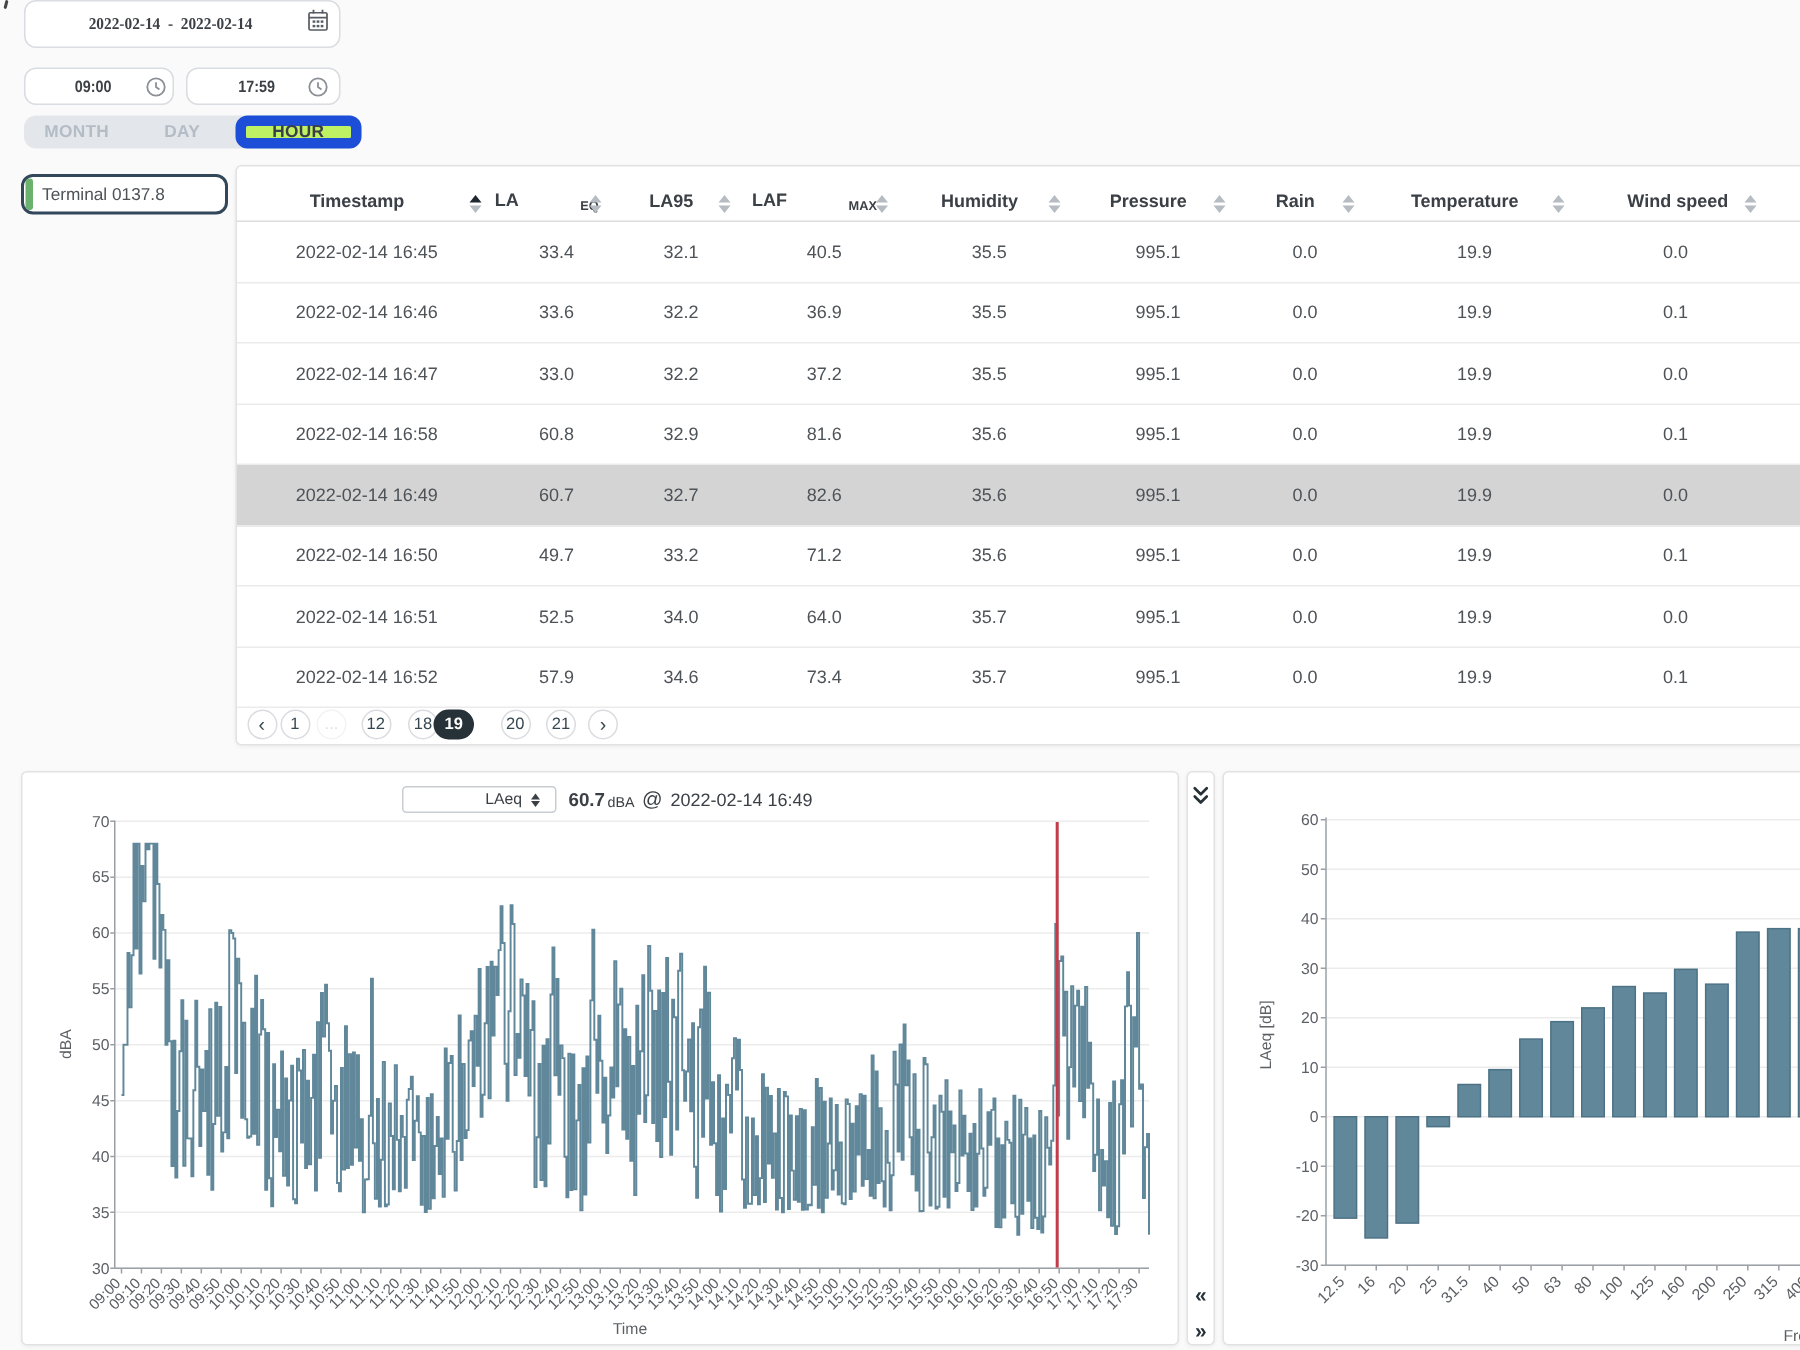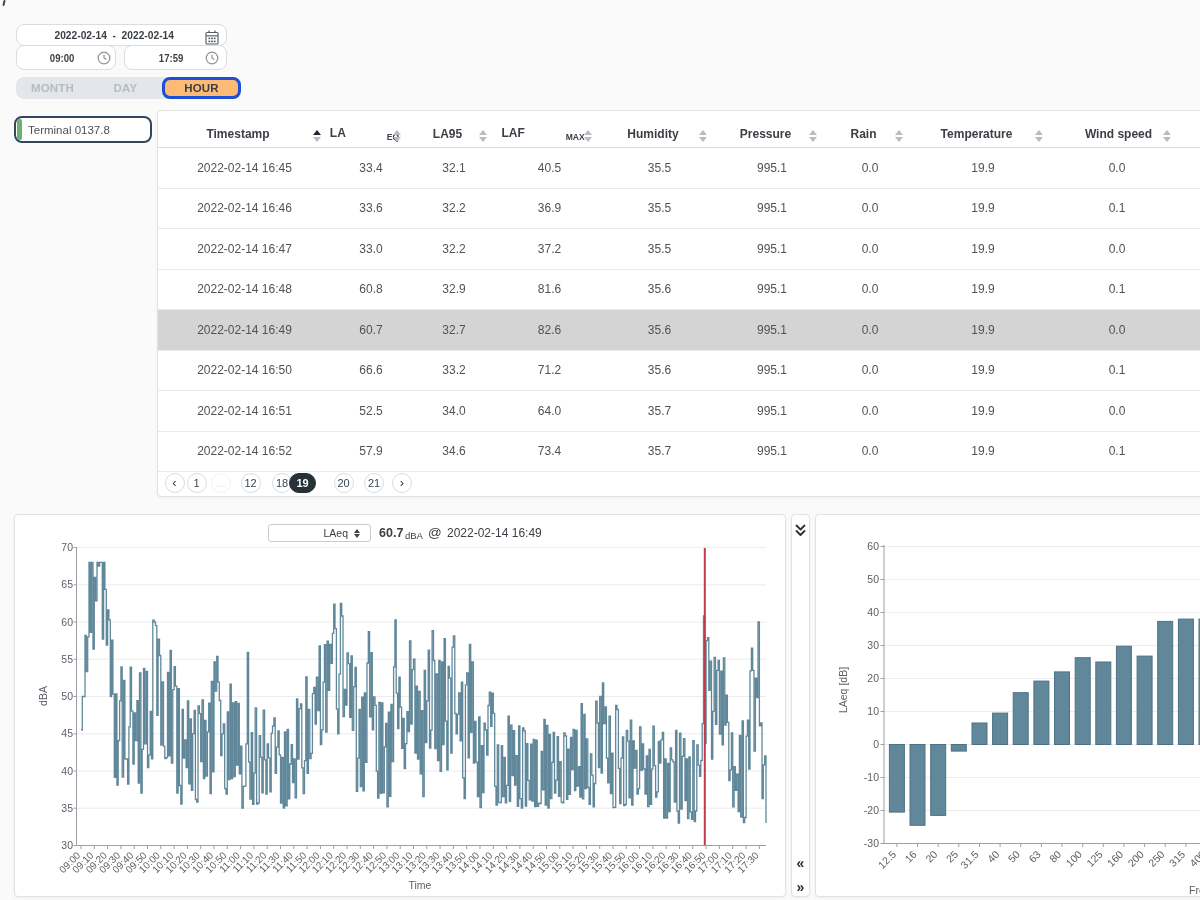--- a/index.html
+++ b/index.html
@@ -12,21 +12,21 @@
   .stray { position:absolute; left:3px; top:0; width:2px; height:6px; background:#444;
     transform:rotate(14deg); border-radius:1px; }
   
   .wbox { position:absolute; background:#fff; border:1px solid #d9dce0; border-radius:8px;
     display:flex; align-items:center; justify-content:center; font-weight:bold;
     font-size:11px; color:#3b4046; }
   .toggle { position:absolute; left:16px; top:77px; width:225px; height:22px;
     background:#e3e6ea; border-radius:8px; display:flex; }
   .tseg { flex:1; display:flex; align-items:center; justify-content:center;
     font-size:11.5px; font-weight:bold; color:#b4bcc6; letter-spacing:0.2px; }
-  .tseg.active { background:#fdba74; border:3px solid #1d4ed8; border-radius:8px; color:#3b4046; }
+  .tseg.active { background:#bef264; border:7px solid #1d4ed8; border-radius:8px; color:#3b4046; }
   .terminal { position:absolute; left:14px; top:116px; width:138px; height:27px;
     background:#fff; border:2px solid #33475a; border-radius:8px; display:flex;
     align-items:center; overflow:hidden; }
   .terminal .gbar { width:5px; height:21px; background:#6cb26f; border-radius:2px;
     margin-left:1px; flex:none; }
   .terminal .tname { font-size:11.5px; color:#4e5358; margin-left:6px; }
   .terminal .tval { font-size:11.5px; color:#4e5358; }
   
   .tablecard { position:absolute; left:157px; top:110px; width:1120px; height:387px;
     background:#fff; border:1px solid #e2e2e2; border-radius:4px;
@@ -64,21 +64,21 @@
     justify-content:flex-end; padding-right:10px; gap:6px; font-size:10.5px; color:#3b4046; }
   .sel .arr { display:flex; flex-direction:column; gap:1px; }
   .sel .arr i { width:0;height:0;border-left:3.5px solid transparent;border-right:3.5px solid transparent;display:block; }
   .sel .arr .u { border-bottom:4px solid #3b4046; }
   .sel .arr .d { border-top:4px solid #3b4046; }
 </style>
 </head>
 <body>
 <div class="stray"></div>
 
-<div class="wbox" style="left:16px; top:24px; width:211px; height:22px;">
+<div class="wbox" style="left:16px; top:0; width:211px; height:32px;font-family:Liberation Serif, serif;">
   <span style="margin-right:15px;transform:scaleX(0.93);display:inline-block;">2022-02-14&nbsp;&nbsp;-&nbsp;&nbsp;2022-02-14</span>
   <svg width="14" height="15" viewBox="0 0 14 15" style="position:absolute;right:7px;top:5px">
     <rect x="1" y="2.5" width="12" height="11.5" rx="1" fill="none" stroke="#565c63" stroke-width="1.15"></rect>
     <line x1="1" y1="5.8" x2="13" y2="5.8" stroke="#565c63" stroke-width="1.15"></line>
     <line x1="4" y1="0.5" x2="4" y2="3" stroke="#565c63" stroke-width="1.2"></line>
     <line x1="10" y1="0.5" x2="10" y2="3" stroke="#565c63" stroke-width="1.2"></line>
     <g fill="#565c63">
       <rect x="3.4" y="7.6" width="1.8" height="1.6"></rect>
         <rect x="6.1" y="7.6" width="1.8" height="1.6"></rect>
         <rect x="8.8" y="7.6" width="1.8" height="1.6"></rect>
@@ -209,21 +209,21 @@
       <div class="td c1">33.0</div>
       <div class="td c2">32.2</div>
       <div class="td c3">37.2</div>
       <div class="td c4">35.5</div>
       <div class="td c5">995.1</div>
       <div class="td c6">0.0</div>
       <div class="td c7">19.9</div>
       <div class="td c8">0.0</div>
     </div>
   <div class="trow">
-      <div class="td c0">2022-02-14 16:48</div>
+      <div class="td c0">2022-02-14 16:58</div>
       <div class="td c1">60.8</div>
       <div class="td c2">32.9</div>
       <div class="td c3">81.6</div>
       <div class="td c4">35.6</div>
       <div class="td c5">995.1</div>
       <div class="td c6">0.0</div>
       <div class="td c7">19.9</div>
       <div class="td c8">0.1</div>
     </div>
   <div class="trow hl">
@@ -232,21 +232,21 @@
       <div class="td c2">32.7</div>
       <div class="td c3">82.6</div>
       <div class="td c4">35.6</div>
       <div class="td c5">995.1</div>
       <div class="td c6">0.0</div>
       <div class="td c7">19.9</div>
       <div class="td c8">0.0</div>
     </div>
   <div class="trow">
       <div class="td c0">2022-02-14 16:50</div>
-      <div class="td c1">66.6</div>
+      <div class="td c1">49.7</div>
       <div class="td c2">33.2</div>
       <div class="td c3">71.2</div>
       <div class="td c4">35.6</div>
       <div class="td c5">995.1</div>
       <div class="td c6">0.0</div>
       <div class="td c7">19.9</div>
       <div class="td c8">0.1</div>
     </div>
   <div class="trow">
       <div class="td c0">2022-02-14 16:51</div>

